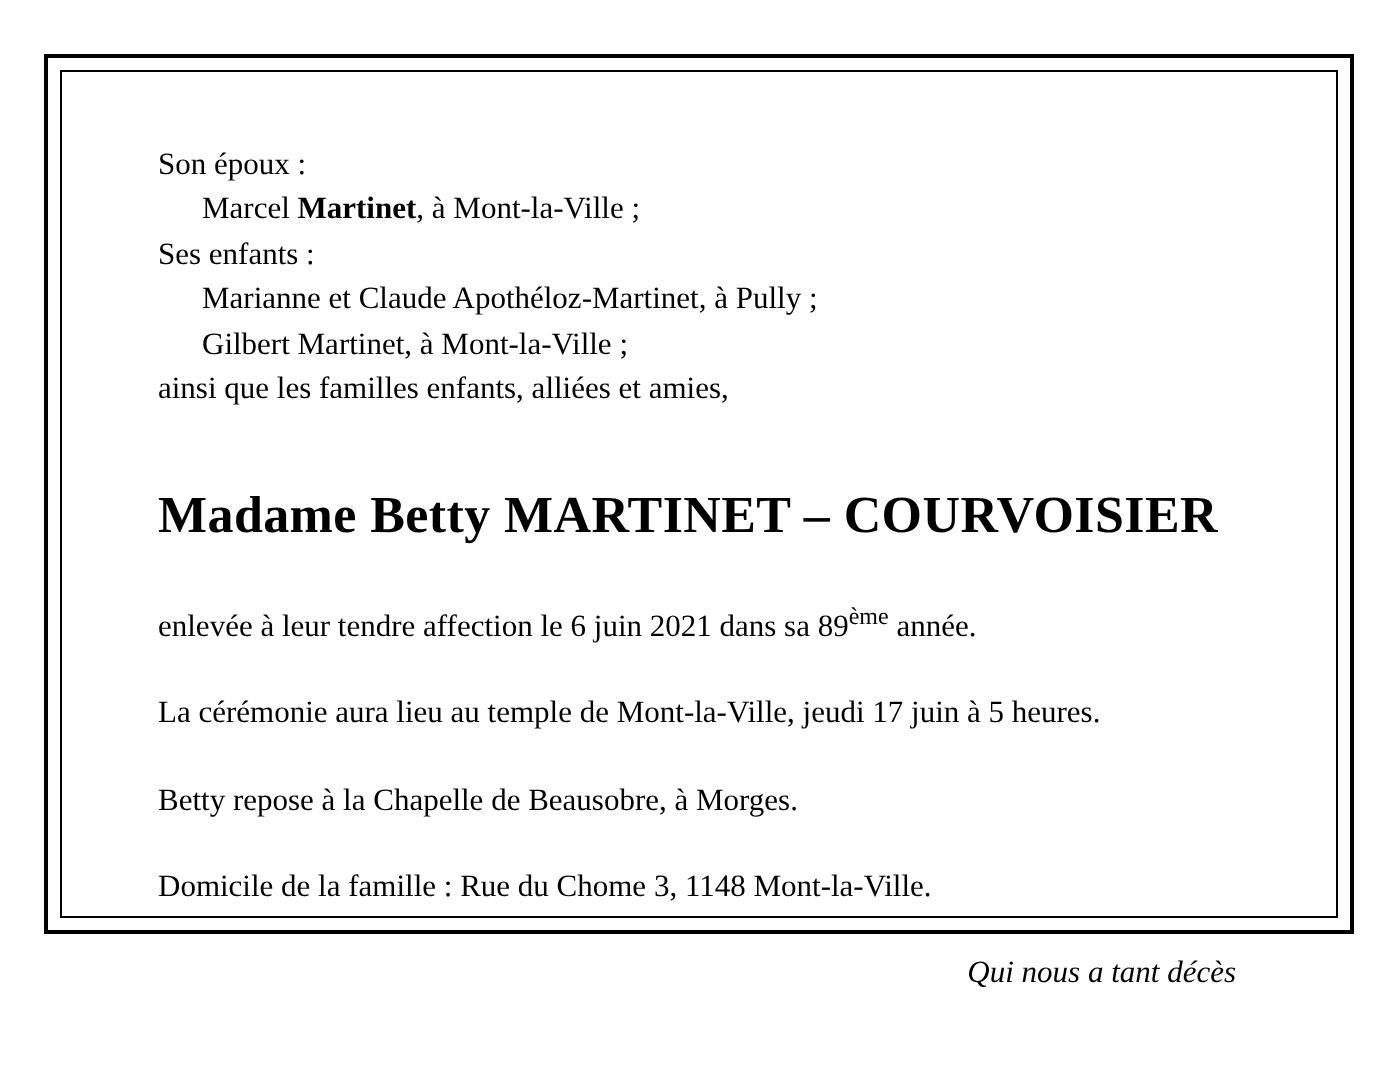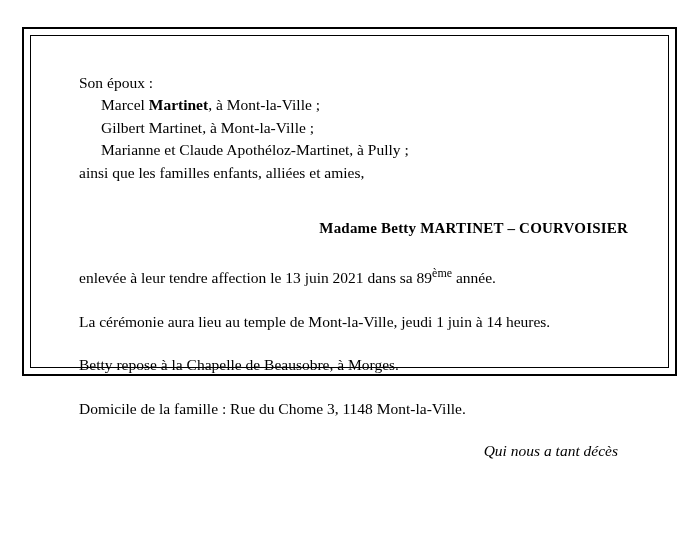--- a/index.html
+++ b/index.html
@@ -12,21 +12,21 @@
     height: 534px;
     font-family: "Liberation Serif", serif;
     color: #000000;
     overflow: hidden;
   }
   .notice-outer {
     position: absolute;
     left: 22px;
     top: 27px;
     width: 655px;
-    height: 349px;
+    height: 440px;
     border: 2px solid #000000;
     box-sizing: border-box;
     background: #ffffff;
   }
   .notice-inner {
     position: absolute;
     left: 6px;
     top: 6px;
     right: 6px;
     bottom: 6px;
@@ -45,22 +45,22 @@
     font-size: 15.5px;
     line-height: 1.45;
   }
   .intro .indent {
     padding-left: 22px;
   }
   .bold {
     font-weight: bold;
   }
   .deceased-name {
-    text-align: right;
-    font-size: 15px;
+    text-align: left;
+    font-size: 26px;
     font-weight: bold;
     margin-top: 36px;
     margin-bottom: 30px;
     letter-spacing: 0.2px;
   }
   .para {
     font-size: 15.5px;
     line-height: 1.45;
     margin-bottom: 21px;
   }
@@ -80,30 +80,31 @@
 </head>
 <body>
 
 <div class="notice-outer">
   <div class="notice-inner">
     <div class="content">
 
       <div class="intro">
         <div>Son époux :</div>
         <div class="indent"><span>Marcel </span><span class="bold">Martinet</span><span>, à Mont-la-Ville ;</span></div>
+        <div>Ses enfants :</div>
+        <div class="indent">Marianne et Claude Apothéloz-Martinet, à Pully ;</div>
         <div class="indent">Gilbert Martinet, à Mont-la-Ville ;</div>
-        <div class="indent">Marianne et Claude Apothéloz-Martinet, à Pully ;</div>
         <div>ainsi que les familles enfants, alliées et amies,</div>
       </div>
 
       <div class="deceased-name">Madame Betty MARTINET – COURVOISIER</div>
 
-      <div class="para"><span>enlevée à leur tendre affection le 13 juin 2021 dans sa 89</span><sup>ème</sup><span> année.</span></div>
+      <div class="para"><span>enlevée à leur tendre affection le 6 juin 2021 dans sa 89</span><sup>ème</sup><span> année.</span></div>
 
-      <div class="para">La cérémonie aura lieu au temple de Mont-la-Ville, jeudi 1 juin à 14 heures.</div>
+      <div class="para">La cérémonie aura lieu au temple de Mont-la-Ville, jeudi 17 juin à 5 heures.</div>
 
       <div class="para">Betty repose à la Chapelle de Beausobre, à Morges.</div>
 
       <div class="para">Domicile de la famille : Rue du Chome 3, 1148 Mont-la-Ville.</div>
 
       <div class="closing">Qui nous a tant décès</div>
 
     </div>
   </div>
 </div>

